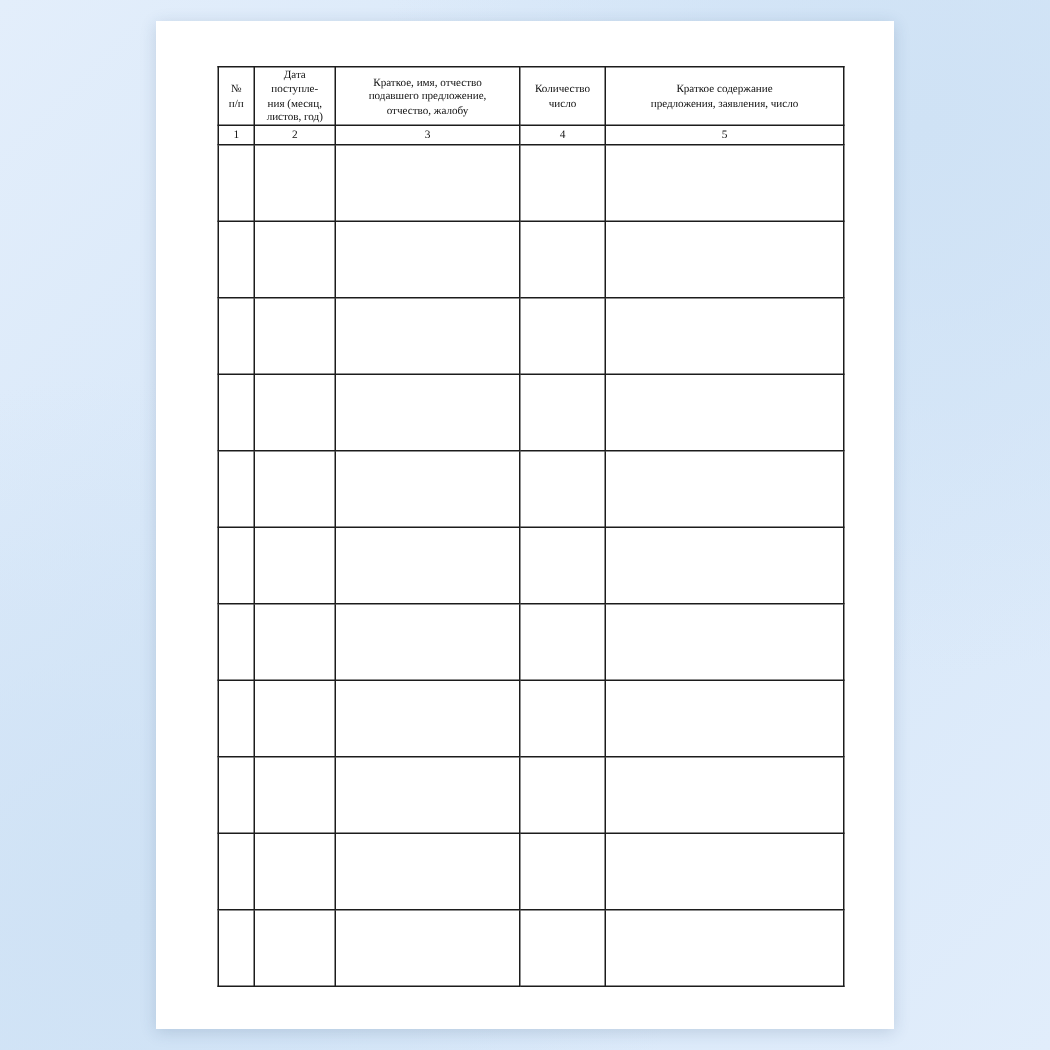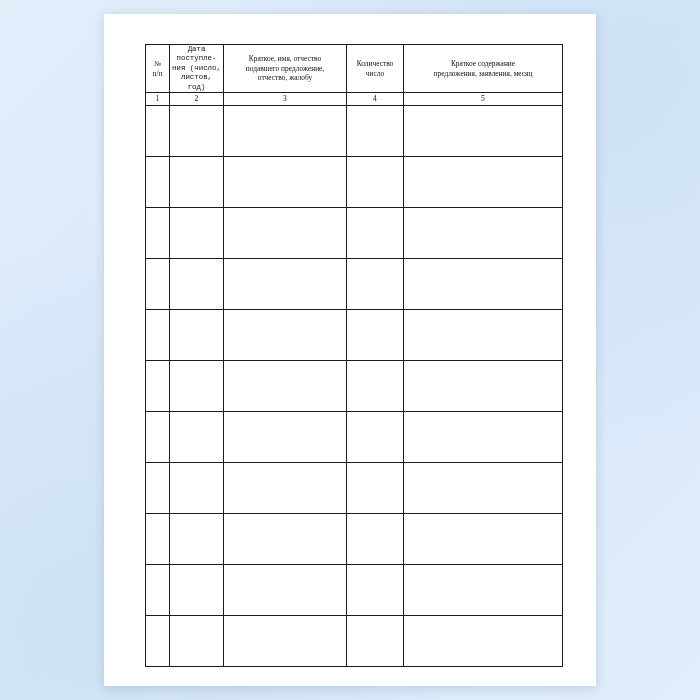--- a/index.html
+++ b/index.html
@@ -56,21 +56,21 @@
   }
   thead th {
     font-weight: normal;
     text-align: center;
     font-size: 7.4px;
     line-height: 1.28;
     padding: 3px 2px;
     color: #111;
   }
   th.h-np { width: 23px; }
-  th.h-date { width: 53px; font-family: Liberation Mono, monospace; }
+  th.h-date { width: 53px; }
   th.h-fio { width: 122px; }
   th.h-count { width: 56px; margin-left: 21px; }
   th.h-content { width: 158px; margin-top: 42px; }
   .numrow td {
     text-align: center;
     font-size: 7.6px;
     height: 12px;
     line-height: 12px;
     color: #111;
   }
@@ -92,35 +92,35 @@
       <table class="register">
         <thead>
           <tr>
             <th class="h-np">
               <span>№</span><br>
               <span>п/п</span>
             </th>
             <th class="h-date">
               <span>Дата</span><br>
               <span>поступле-</span><br>
-              <span>ния (число,</span><br>
+              <span>ния (месяц,</span><br>
               <span>листов, год)</span>
             </th>
             <th class="h-fio">
               <span>Краткое, имя, отчество</span><br>
               <span>подавшего предложение,</span><br>
               <span>отчество, жалобу</span>
             </th>
             <th class="h-count">
               <span>Количество</span><br>
               <span>число</span>
             </th>
             <th class="h-content">
               <span>Краткое содержание</span><br>
-              <span>предложения, заявления, месяц</span>
+              <span>предложения, заявления, число</span>
             </th>
           </tr>
           <tr class="numrow">
             <td>1</td>
             <td>2</td>
             <td>3</td>
             <td>4</td>
             <td>5</td>
           </tr>
         </thead>

